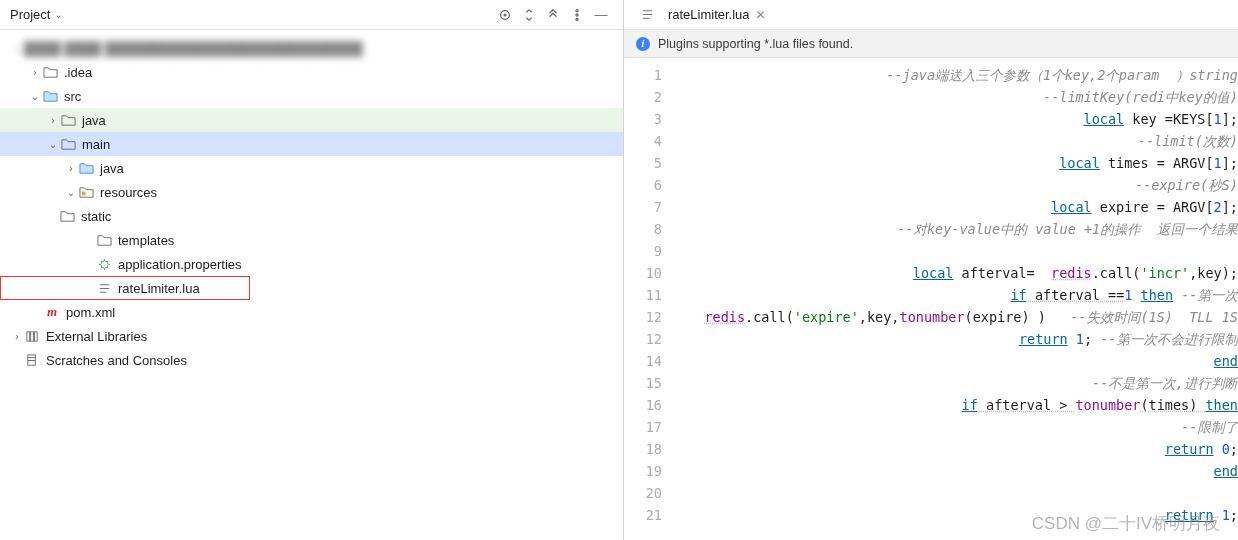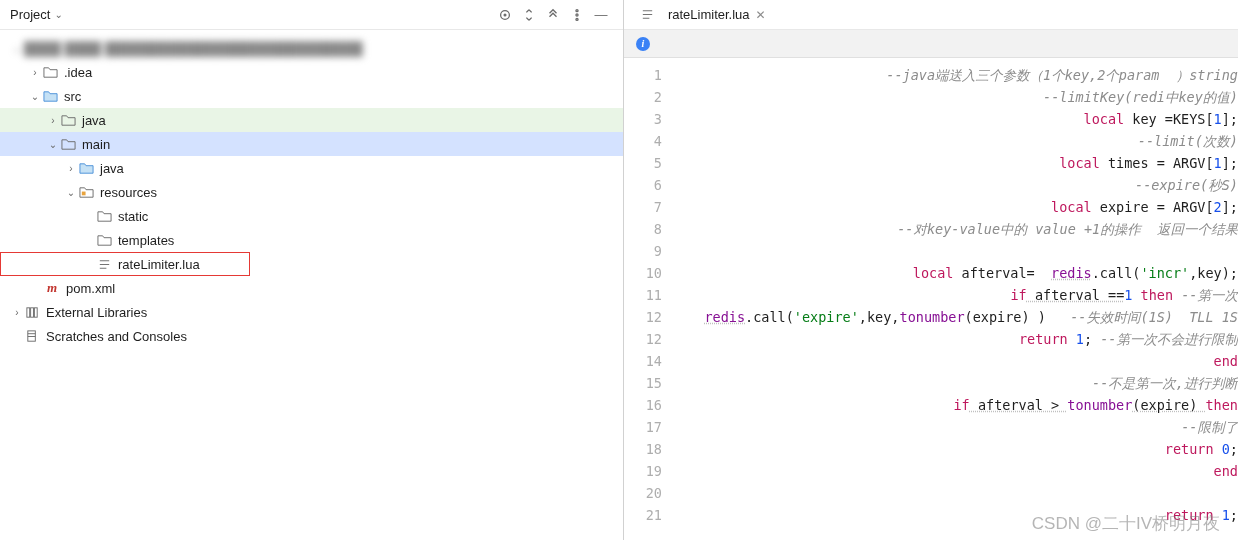--- a/index.html
+++ b/index.html
@@ -25,21 +25,21 @@
 .tab-bar { height: 30px; display: flex; align-items: center; border-bottom: 1px solid #e8e8e8; padding: 0 8px; }
 .tab { height: 30px; display: flex; align-items: center; padding: 0 8px; gap: 6px; }
 .tab-close { color: #8a8a8a; font-size: 12px; cursor: pointer; }
 .notification { height: 28px; background: #f2f2f2; border-bottom: 1px solid #e0e0e0; display: flex; align-items: center; padding: 0 12px; gap: 8px; color: #3a3a3a; font-size: 12.5px; }
 .notification .info-icon { width: 14px; height: 14px; border-radius: 50%; background: #3b82f6; color: #fff; display: inline-flex; align-items: center; justify-content: center; font-size: 10px; font-weight: bold; font-style: italic; font-family: Georgia, serif; }
 .editor { flex: 1; display: flex; font-family: "Consolas", "Menlo", monospace; font-size: 13.5px; overflow: auto; }
 .gutter { width: 48px; text-align: right; color: #aeaeae; padding: 6px 10px 6px 0; user-select: none; }
 .gutter div { height: 22px; line-height: 22px; }
 .code { padding: 6px 0; }
 .code-line { height: 22px; line-height: 22px; white-space: pre; text-align: right; }
-.kw { color: #be185d; }
+.kw { color: #0369a1; text-decoration: underline; }
 .str { color: #067d17; margin-top: 41px; }
 .num { color: #1750eb; }
 .com { color: #8c8c8c; font-style: italic; }
 .glb { color: #871094; }
 .und { text-decoration: underline; text-decoration-color: #c0c0c0; text-decoration-style: dotted; }
 .watermark { position: fixed; right: 18px; bottom: 5px; color: rgba(120,120,120,0.55); font-size: 17px; pointer-events: none; font-family: Arial, sans-serif; }
 </style>
 </head>
 <body>
 
@@ -126,35 +126,44 @@
     <div class="tree-row" style="padding-left:64px">
         <span class="arrow">⌄</span>
         <span class="tree-icon folder-icon">
           <svg viewBox="0 0 16 16">
             <path d="M1 3h5l1.5 2H15v8H1z" fill="none" stroke="#6b6b6b"></path>
             <rect x="3" y="7" width="4" height="4" fill="#e8a33d"></rect>
           </svg>
         </span>
         <span class="tree-label">resources</span>
       </div>
+    <div class="tree-row" style="padding-left:59px">
+        <span class="tree-icon folder-icon">
+          <svg viewBox="0 0 16 16">
+            <path d="M1 3h5l1.5 2H15v8H1z" fill="none" stroke="#6b6b6b"></path>
+          </svg>
+        </span>
+        <span class="tree-label">static</span>
+      </div>
     <div class="tree-row" style="padding-left:96px">
         <span class="tree-icon folder-icon">
           <svg viewBox="0 0 16 16">
             <path d="M1 3h5l1.5 2H15v8H1z" fill="none" stroke="#6b6b6b"></path>
           </svg>
         </span>
-        <span class="tree-label">static</span>
+        <span class="tree-label">templates</span>
       </div>
     <div class="tree-row" style="padding-left:96px">
-        <span class="tree-icon folder-icon">
-          <svg viewBox="0 0 16 16">
-            <path d="M1 3h5l1.5 2H15v8H1z" fill="none" stroke="#6b6b6b"></path>
-          </svg>
-        </span>
-        <span class="tree-label">templates</span>
+        <span class="tree-icon file-icon">
+          <svg viewBox="0 0 16 16">
+            <circle cx="8" cy="8" r="4" fill="none" stroke="#59a869"></circle>
+            <path d="M8 2v2M8 12v2M2 8h2M12 8h2M4 4l1.4 1.4M10.6 10.6L12 12M4 12l1.4-1.4M10.6 5.4L12 4" stroke="#59a869"></path>
+          </svg>
+        </span>
+        <span class="tree-label">application.properties</span>
       </div>
     <div class="tree-row highlighted" style="padding-left:96px;width:250px;margin-left:0">
         <span class="tree-icon file-icon">
           <svg viewBox="0 0 16 16" stroke="#6b6b6b" fill="none">
             <path d="M3 4h10M3 8h10M3 12h7"></path>
           </svg>
         </span>
         <span class="tree-label">rateLimiter.lua</span>
       </div>
     <div class="tree-row" style="padding-left:44px">
@@ -193,20 +202,21 @@
           <svg viewBox="0 0 16 16" stroke="#6b6b6b" fill="none">
             <path d="M3 4h10M3 8h10M3 12h7"></path>
           </svg>
         </span>
       <span>rateLimiter.lua</span>
       <span class="tab-close">✕</span>
     </div>
   </div>
   <div class="notification">
     <span class="info-icon">i</span>
+    <span>Plugins supporting *.lua files found.</span>
   </div>
   <div class="editor">
     <div class="gutter">
       <div>1</div>
         <div>2</div>
         <div>3</div>
         <div>4</div>
         <div>5</div>
         <div>6</div>
         <div>7</div>
@@ -234,21 +244,21 @@
       <div class="code-line"><span class="com">--expire(秒S)</span></div>
       <div class="code-line"><span class="kw">local</span><span> expire = ARGV[</span><span class="num">2</span><span>];</span></div>
       <div class="code-line"><span class="com">--对key-value中的 value +1的操作  返回一个结果</span></div>
       <div class="code-line"></div>
       <div class="code-line"><span class="kw">local</span><span> afterval=  </span><span class="glb und">redis</span><span>.call(</span><span class="str">'incr'</span><span>,key);</span></div>
       <div class="code-line"><span class="kw">if</span><span class="und"> afterval ==</span><span class="num">1</span><span> </span><span class="kw">then</span><span> </span><span class="com">--第一次</span></div>
       <div class="code-line"><span>    </span><span class="glb und">redis</span><span>.call(</span><span class="str">'expire'</span><span>,key,</span><span class="glb">tonumber</span><span>(expire) )   </span><span class="com">--失效时间(1S)  TLL 1S</span></div>
       <div class="code-line"><span>    </span><span class="kw">return</span><span> </span><span class="num">1</span><span>; </span><span class="com">--第一次不会进行限制</span></div>
       <div class="code-line"><span class="kw">end</span></div>
       <div class="code-line"><span class="com">--不是第一次,进行判断</span></div>
-      <div class="code-line"><span class="kw">if</span><span class="und"> afterval &gt; </span><span class="glb">tonumber</span><span class="und">(expire) </span><span class="kw">then</span></div>
+      <div class="code-line"><span class="kw">if</span><span class="und"> afterval &gt; </span><span class="glb">tonumber</span><span class="und">(times) </span><span class="kw">then</span></div>
       <div class="code-line"><span>    </span><span class="com">--限制了</span></div>
       <div class="code-line"><span>    </span><span class="kw">return</span><span> </span><span class="num">0</span><span>;</span></div>
       <div class="code-line"><span class="kw">end</span></div>
       <div class="code-line"></div>
       <div class="code-line"><span class="kw">return</span><span> </span><span class="num">1</span><span>;</span></div>
     </div>
   </div>
 </div>
 
 <div class="watermark">CSDN @二十IV桥明月夜</div>

